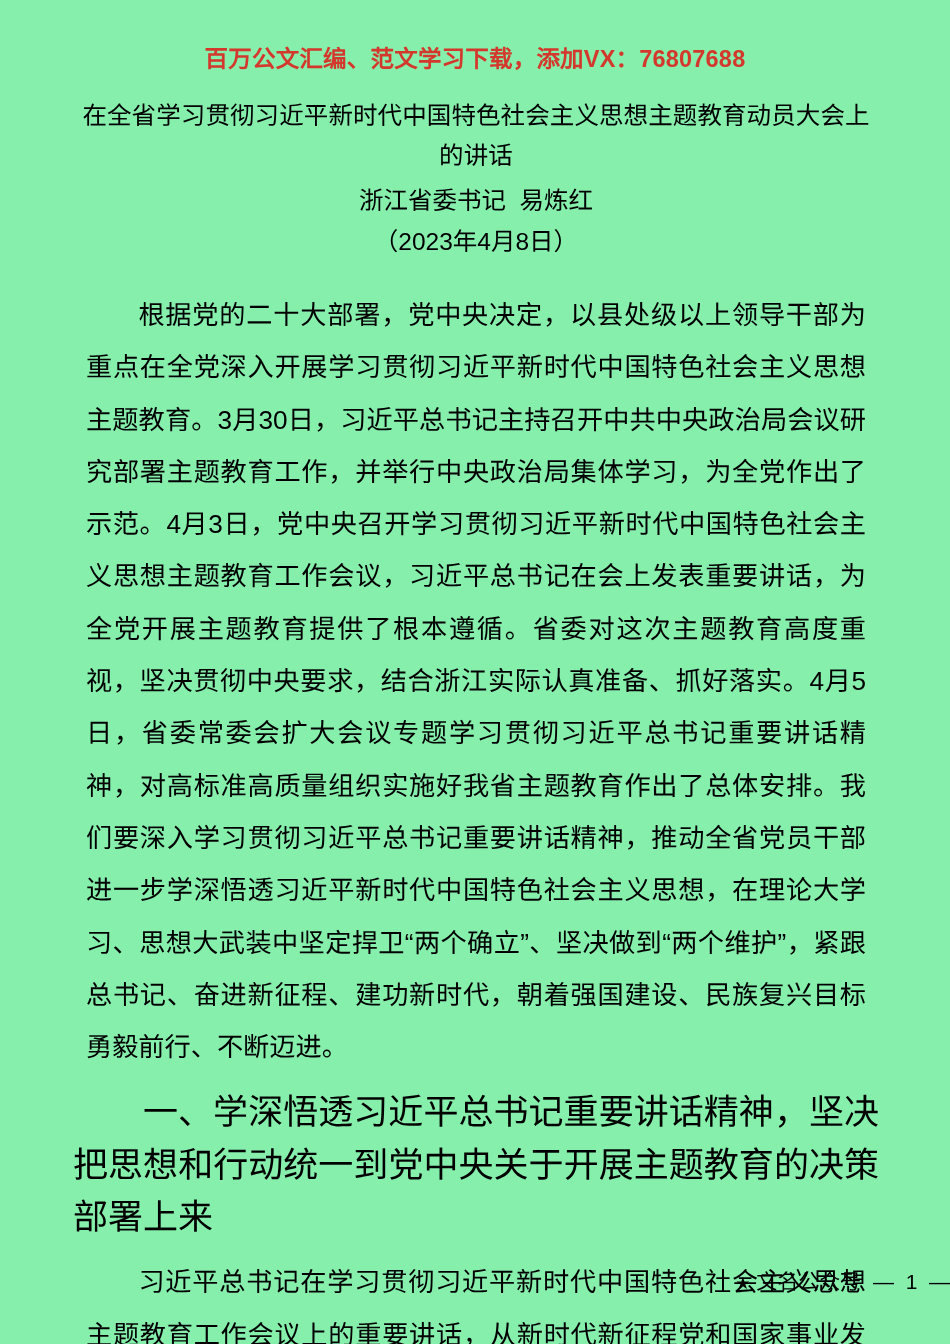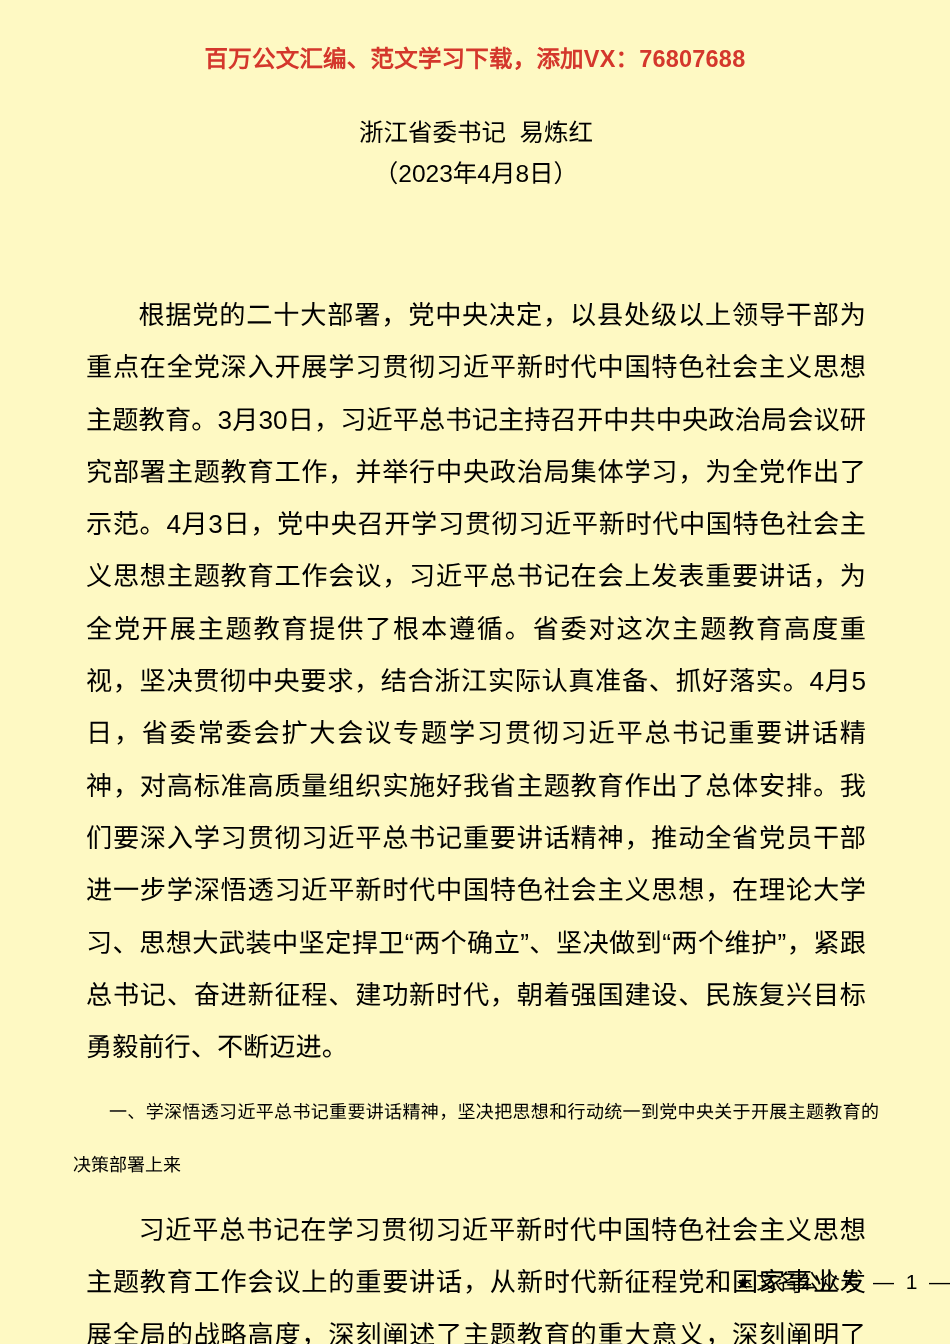--- a/index.html
+++ b/index.html
@@ -9,21 +9,21 @@
     background: #ffffff;
   }
   body {
     font-family: "Liberation Sans", "DejaVu Sans", sans-serif;
     color: #000000;
   }
   .page {
     position: relative;
     width: 950px;
     height: 1344px;
-    background: #fef9c3;
+    background: #86efac;
     overflow: hidden;
     box-sizing: border-box;
   }
 
   
   .promo-banner {
     position: absolute;
     top: 40px;
     left: 0;
     width: 950px;
@@ -49,21 +49,21 @@
     font-size: 24.5px;
     font-weight: 400;
     line-height: 40px;
     letter-spacing: 0.1px;
     text-align: center;
   }
   .doc-byline {
     font-size: 24.5px;
     font-weight: 400;
     line-height: 41px;
-    margin-top: 16px;
+    margin-top: 4px;
     white-space: pre;
   }
   .doc-date {
     font-size: 24.5px;
     font-weight: 400;
     line-height: 41px;
     margin-top: 0;
   }
 
   
@@ -80,21 +80,21 @@
     text-justify: inter-ideograph;
     text-align-last: left;
     margin: 13px;
     letter-spacing: 0px;
     word-break: break-all;
   }
   .para.indent {
     text-indent: 2em;
   }
   .heading-para {
-    font-size: 18px;
+    font-size: 35px;
     line-height: 52.3px;
     text-indent: 2em;
     margin: 0;
     text-align: justify;
     text-justify: inter-ideograph;
     text-align-last: left;
     word-break: break-all;
   }
 
   
@@ -117,20 +117,21 @@
 </head>
 <body>
 
 <div class="page">
 
   <div class="promo-banner">
     <span class="promo-text" style="color: rgb(212, 55, 44);">百万公文汇编、范文学习下载，添加VX：76807688</span>
   </div>
 
   <div class="title-block">
+    <div class="doc-title">在全省学习贯彻习近平新时代中国特色社会主义思想主题教育动员大会上的讲话</div>
     <div class="doc-byline">浙江省委书记  易炼红</div>
     <div class="doc-date">（2023年4月8日）</div>
   </div>
 
   <div class="body-wrap">
 
     <p class="para indent">根据党的二十大部署，党中央决定，以县处级以上领导干部为重点在全党深入开展学习贯彻习近平新时代中国特色社会主义思想主题教育。3月30日，习近平总书记主持召开中共中央政治局会议研究部署主题教育工作，并举行中央政治局集体学习，为全党作出了示范。4月3日，党中央召开学习贯彻习近平新时代中国特色社会主义思想主题教育工作会议，习近平总书记在会上发表重要讲话，为全党开展主题教育提供了根本遵循。省委对这次主题教育高度重视，坚决贯彻中央要求，结合浙江实际认真准备、抓好落实。4月5日，省委常委会扩大会议专题学习贯彻习近平总书记重要讲话精神，对高标准高质量组织实施好我省主题教育作出了总体安排。我们要深入学习贯彻习近平总书记重要讲话精神，推动全省党员干部进一步学深悟透习近平新时代中国特色社会主义思想，在理论大学习、思想大武装中坚定捍卫“两个确立”、坚决做到“两个维护”，紧跟总书记、奋进新征程、建功新时代，朝着强国建设、民族复兴目标勇毅前行、不断迈进。</p>
 
     <p class="heading-para">一、学深悟透习近平总书记重要讲话精神，坚决把思想和行动统一到党中央关于开展主题教育的决策部署上来</p>
 

